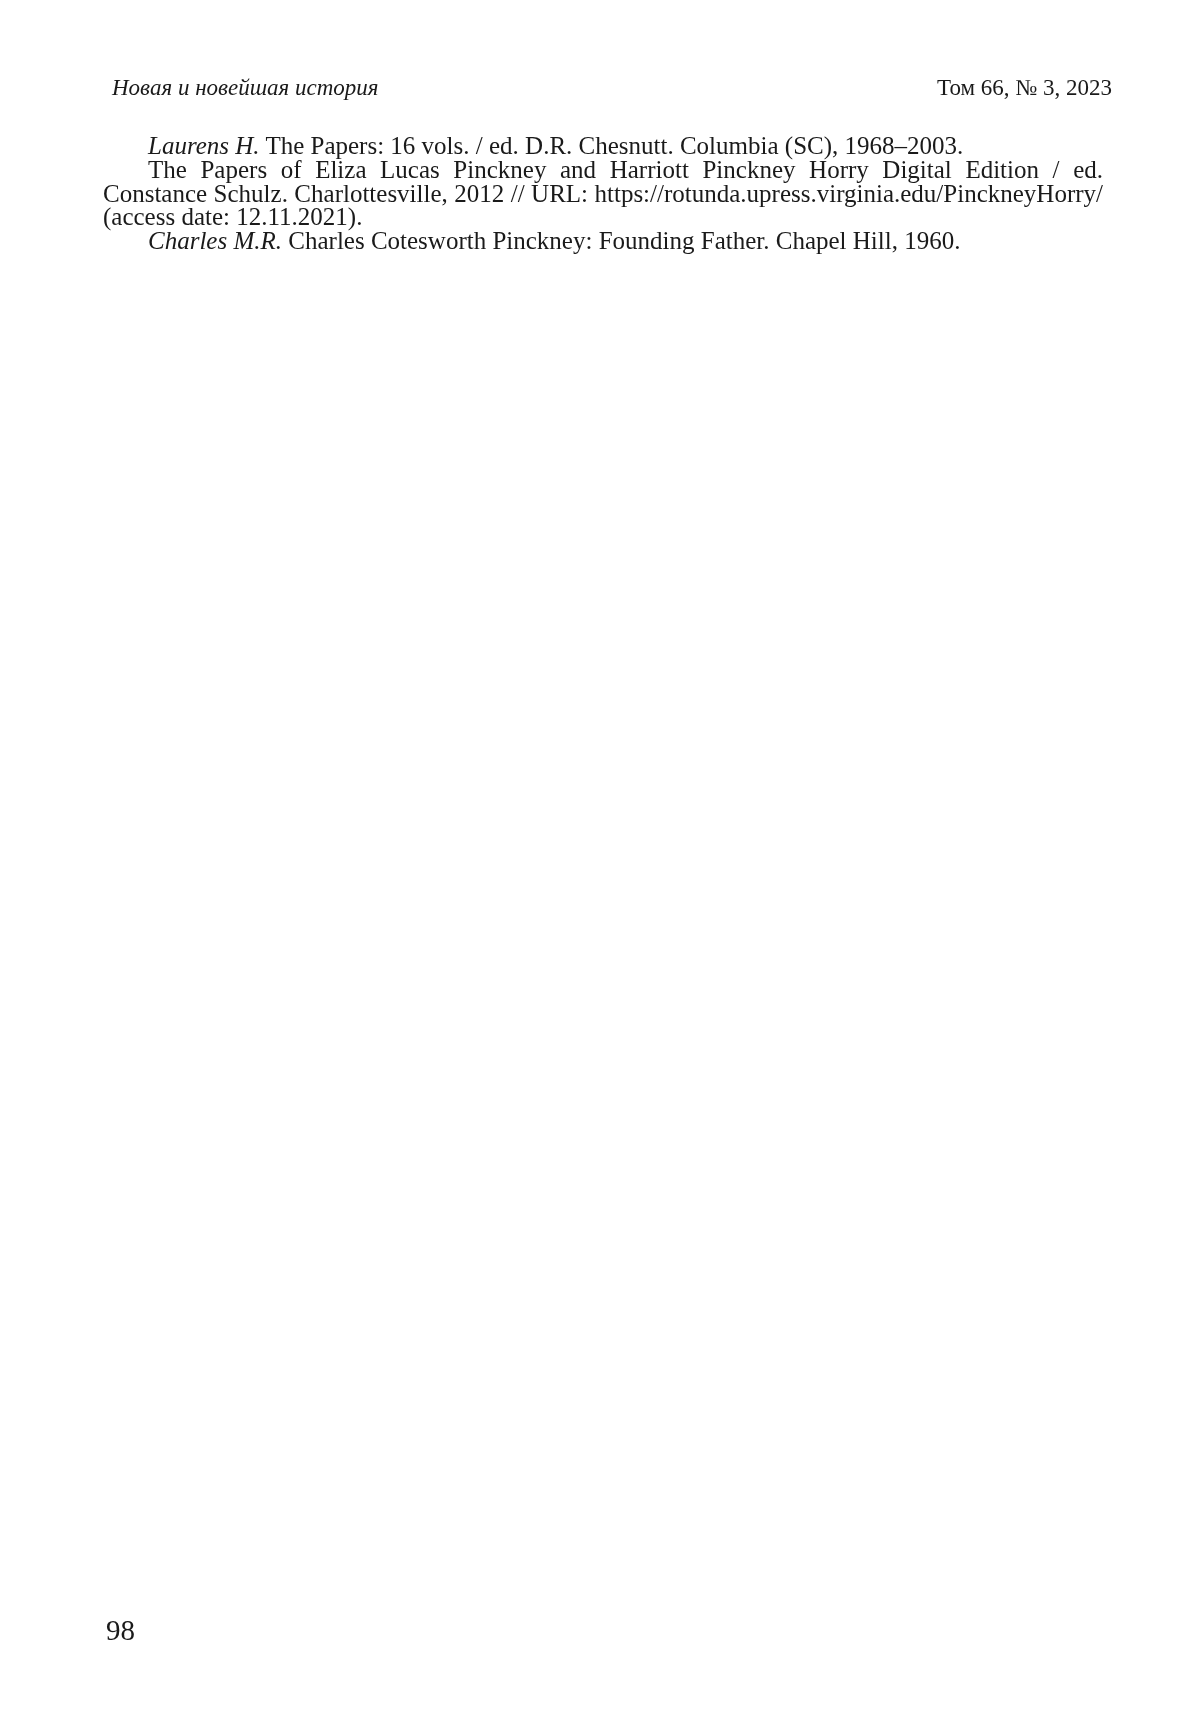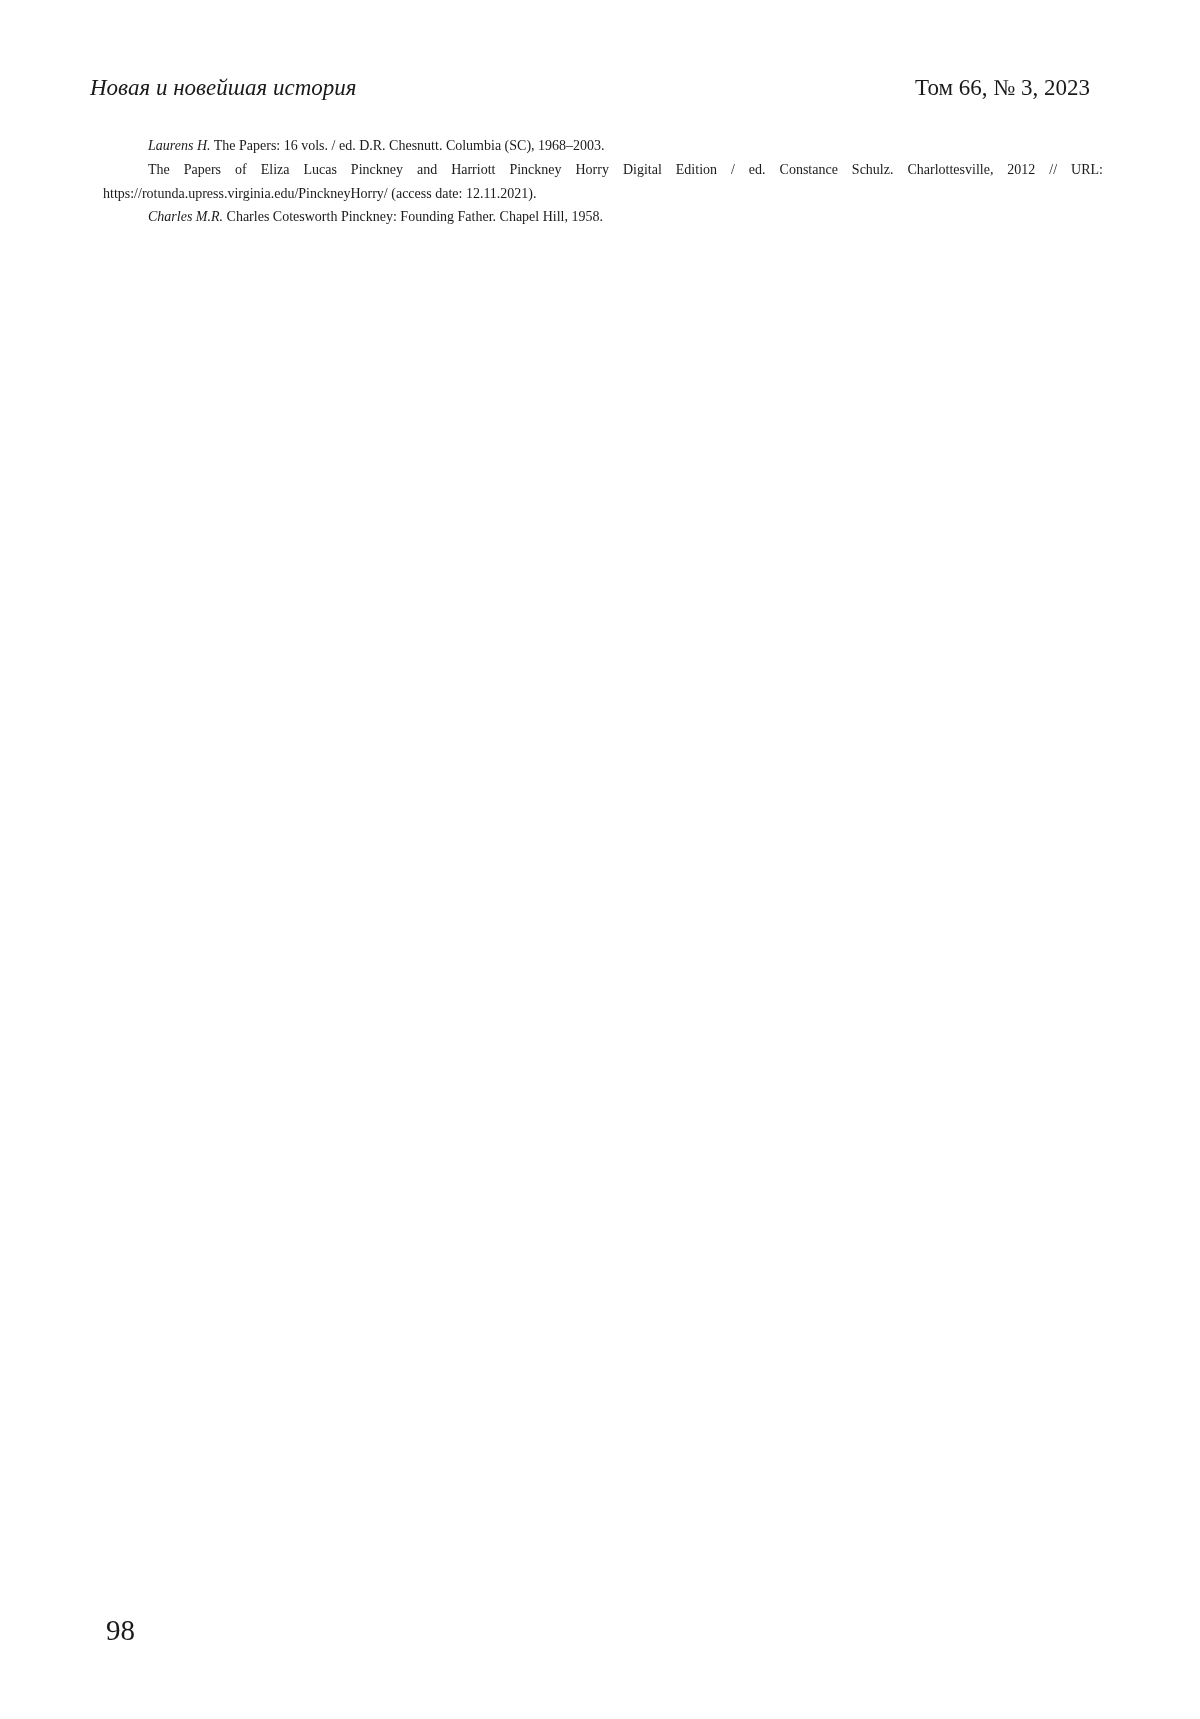--- a/index.html
+++ b/index.html
@@ -15,39 +15,39 @@
     color: #1a1a1a;
     -webkit-font-smoothing: antialiased;
   }
   .page {
     position: absolute;
     inset: 0;
     background: #ffffff;
   }
   .running-head {
     position: absolute;
-    left: 90px;
+    left: 112px;
     top: 75px;
     width: 1000px;
     display: flex;
     justify-content: space-between;
     align-items: baseline;
     font-size: 23px;
     line-height: 1.15;
     white-space: nowrap;
   }
   .rh-left {
     font-style: italic;
   }
   .refs {
     position: absolute;
     left: 103px;
     top: 134px;
     width: 1000px;
-    font-size: 14px;
+    font-size: 25px;
     line-height: 23.8px;
     text-align: justify;
     text-justify: inter-word;
   }
   .refs p {
     margin: 0;
     padding: 0;
     text-indent: 45px;
   }
   .au {
@@ -67,18 +67,18 @@
 <div class="page">
 
   <header class="running-head">
     <span class="rh-left">Новая и новейшая история</span>
     <span class="rh-right">Том 66, № 3, 2023</span>
   </header>
 
   <main class="refs">
     <p class="ref"><span class="au">Laurens H.</span><span> The Papers: 16 vols. / ed. D.R. Chesnutt. Columbia (SC), 1968–2003.</span></p>
     <p class="ref"><span class="au"></span><span>The Papers of Eliza Lucas Pinckney and Harriott Pinckney Horry Digital Edition / ed. Constance Schulz. Charlottesville, 2012 // URL: https://rotunda.upress.virginia.edu/PinckneyHorry/ (access date: 12.11.2021).</span></p>
-    <p class="ref"><span class="au">Charles M.R.</span><span> Charles Cotesworth Pinckney: Founding Father. Chapel Hill, 1958.</span></p>
+    <p class="ref"><span class="au">Charles M.R.</span><span> Charles Cotesworth Pinckney: Founding Father. Chapel Hill, 1960.</span></p>
   </main>
 
   <div class="page-number">98</div>
 
 </div>
 
 </body></html>

